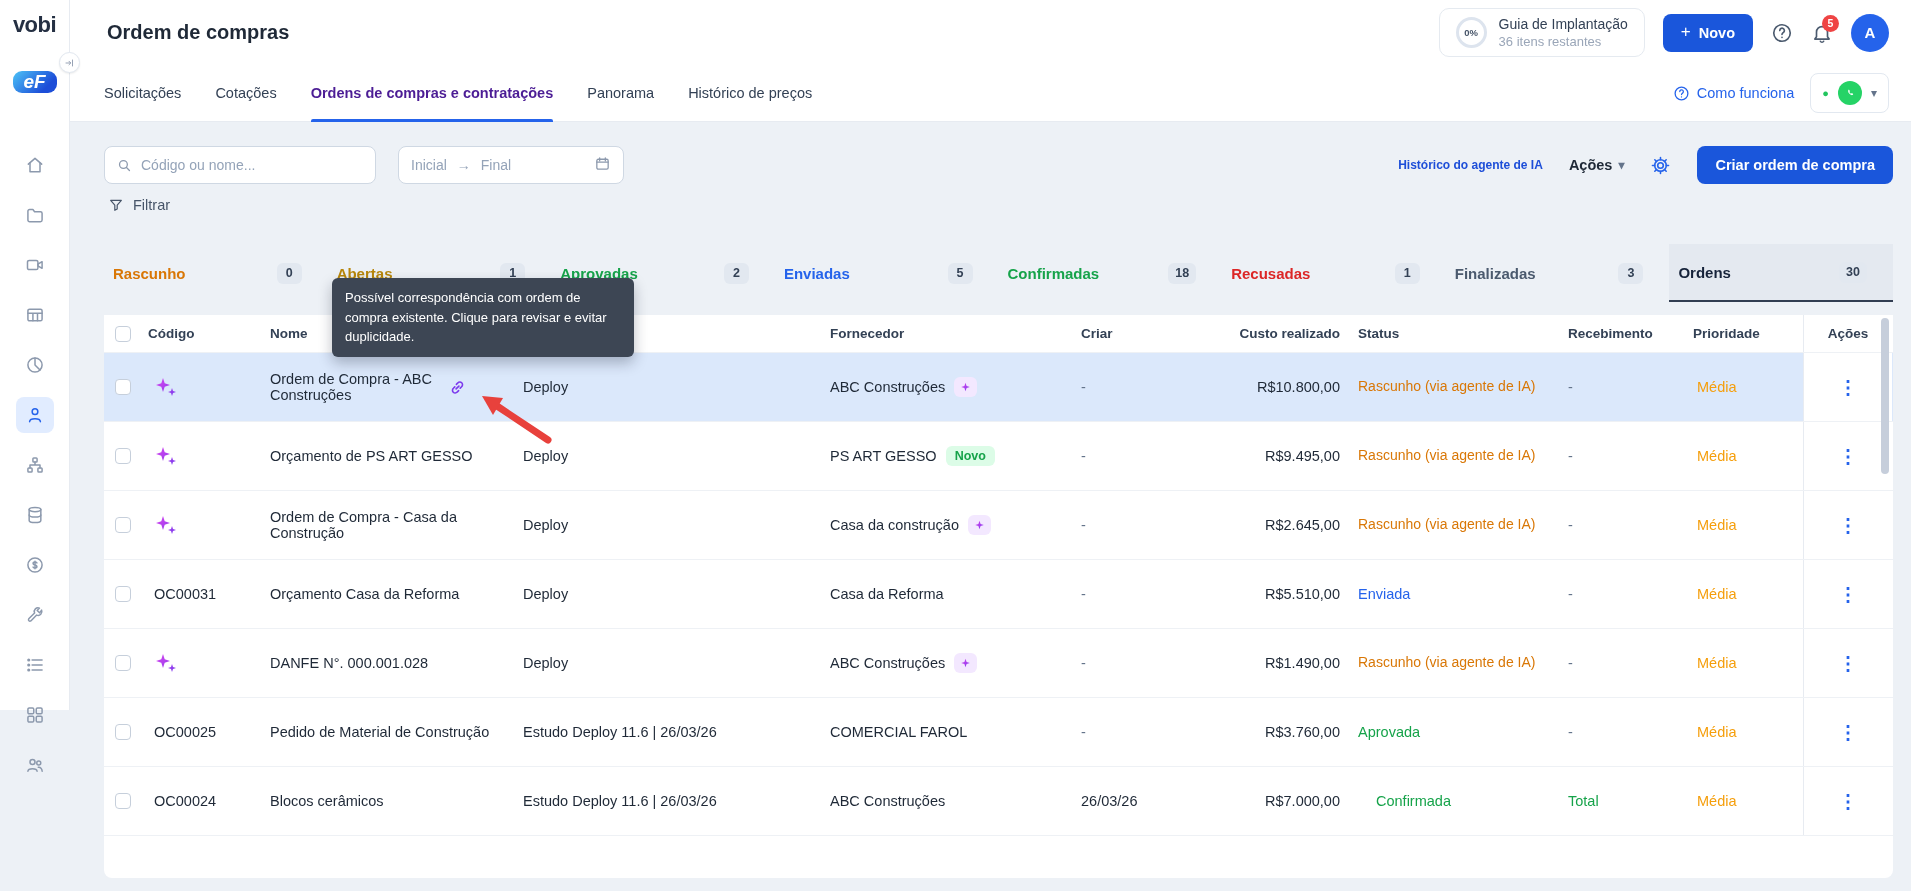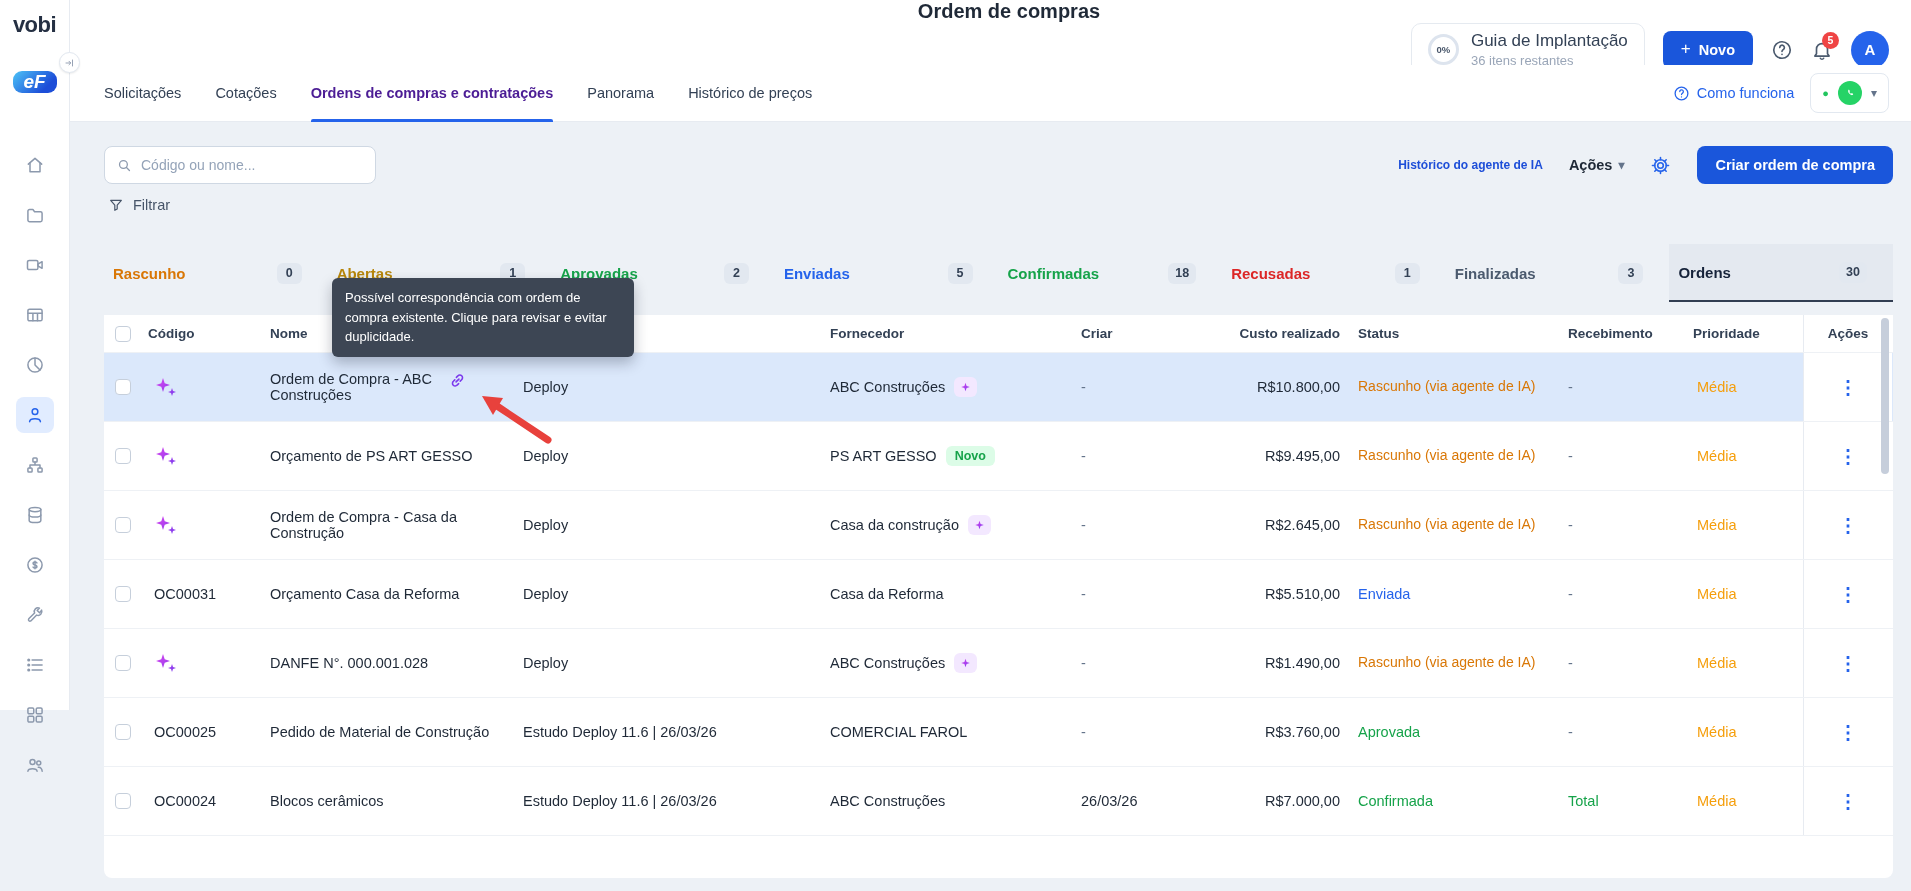--- a/index.html
+++ b/index.html
@@ -11,26 +11,26 @@
   .logo { margin-top:12px; font-weight:700; font-size:22px; color:#253043; letter-spacing:-0.5px; }
   .ws-logo { margin-top:33px; width:44px; height:44px; border-radius:9px; background:linear-gradient(135deg,#4cc3f7 0%,#1d4ed8 75%); color:#fff; font-style:italic; font-weight:700; font-size:19px; display:flex; align-items:center; justify-content:center; }
   .expand-chip { position:absolute; left:59px; top:52px; width:21px; height:21px; border-radius:50%; background:#fff; border:1px solid #e2e8f0; display:flex; align-items:center; justify-content:center; z-index:7; box-shadow:0 1px 2px rgba(0,0,0,.08); }
   .expand-chip svg { width:12px; height:12px; }
   .side-nav { margin-top:54px; display:flex; flex-direction:column; gap:14px; }
   .side-item { width:38px; height:36px; display:flex; align-items:center; justify-content:center; border-radius:8px; cursor:pointer; }
   .side-item svg { width:20px; height:20px; }
   .side-item.active { background:#e1ecff; }
   .side-item.active svg { stroke:#2563eb; }
   
-  .header { position:absolute; left:70px; top:0; width:1841px; height:65px; background:#fff; display:flex; align-items:center; z-index:4;flex-direction:column; }
+  .header { position:absolute; left:70px; top:0; width:1841px; height:65px; background:#fff; display:flex; align-items:center; z-index:4; }
   .page-title { margin-left:37px; font-size:20px; font-weight:700; color:#1f2937; }
   .header-right { margin-left:auto; display:flex; align-items:center; gap:18px; padding-right:22px; }
   .guide-widget { border:1px solid #e5eaf0; border-radius:10px; padding:7px 16px; display:flex; gap:12px; align-items:center; cursor:pointer; background:#fff; }
   .ring { width:31px; height:31px; border-radius:50%; border:3px solid #dde4ee; display:flex; align-items:center; justify-content:center; font-size:9.5px; color:#475569; font-weight:700; }
-  .guide-title { font-size:17px; color:#334155; }
+  .guide-title { font-size:14px; color:#334155; }
   .guide-sub { font-size:13px; color:#9aa6b8; margin-top:2px; }
   .btn-blue { background:#1a56db; color:#fff; border:none; border-radius:8px; height:38px; padding:0 18px; display:flex; align-items:center; gap:8px; font-size:14.5px; font-weight:600; cursor:pointer; font-family:inherit; }
   .plus-ic { font-size:17px; font-weight:400; margin-top:-1px; }
   .icon-btn { background:none; border:none; cursor:pointer; position:relative; display:flex; align-items:center; }
   .icon-btn svg { width:22px; height:22px; stroke:#4b5a6e; }
   .bell-badge { position:absolute; top:-7px; right:-6px; min-width:17px; height:17px; border-radius:9px; background:#ef4444; color:#fff; font-size:10.5px; font-weight:700; display:flex; align-items:center; justify-content:center; padding:0 4px; }
   .avatar { width:38px; height:38px; border-radius:50%; background:#2563eb; color:#fff; font-size:15px; font-weight:700; display:flex; align-items:center; justify-content:center; cursor:pointer; }
   
   .tabbar { position:absolute; left:70px; top:65px; width:1841px; height:57px; background:#fff; border-bottom:1px solid #e7ebf1; display:flex; align-items:center; padding-left:34px; z-index:4; }
   .tab { margin-right:34px; font-size:14.5px; color:#334155; height:100%; display:flex; align-items:center; position:relative; cursor:pointer; white-space:nowrap; }
@@ -68,31 +68,31 @@
   .c-confirmadas{color:#16a34a} .c-recusadas{color:#dc2626} .c-finalizadas{color:#4b5a6e} .c-todas{color:#16233a}
   
   .table-card { position:absolute; left:104px; top:315px; width:1789px; height:563px; background:#fff; border-radius:0 0 8px 8px; z-index:1; }
   .trow { display:grid; grid-template-columns:44px 122px 253px 307px 251px 130px 147px 210px 125px 110px 89px; align-items:center; border-bottom:1px solid #eef1f5; height:69px; font-size:14.5px; color:#1f2937; }
   .trow.thead { height:38px; font-size:13.5px; font-weight:700; color:#334155; }
   .trow.hl { background:#dbe8fb; }
   .cell { padding-right:14px; overflow:hidden; }
   .cb { width:16px; height:16px; border:1.5px solid #c6cfdb; border-radius:4px; background:#fff; margin-left:11px; cursor:pointer; display:block; }
   .cell.right { text-align:right; padding-right:18px; }
   .muted { color:#64748b; }
-  .name-wrap { display:flex; }
+  .name-wrap { display:flex; align-items:center; }
   .with-link .name-text { max-width:178px; }
   .link-ic { cursor:pointer; flex:none; display:flex; }
   .link-ic svg { width:19px; height:19px; stroke:#7c3aed; stroke-width:2; }
   .sparkle { width:24px; height:24px; display:block; margin-left:6px; }
   .supp-wrap { display:flex; align-items:center; gap:9px; }
   .ai-badge { width:23px; height:20px; border-radius:6px; background:#f3e8ff; display:flex; align-items:center; justify-content:center; }
   .ai-badge svg { width:13px; height:13px; }
   .novo-badge { background:#dcfce7; color:#16a34a; font-size:12.5px; font-weight:700; border-radius:6px; padding:3px 9px; }
   .st-draft { color:#d97706; font-size:14px; line-height:1.25; padding-right:26px; }
-  .st-sent { color:#2563eb; } .st-approved { color:#16a34a; } .st-confirmed { color:#16a34a; }
+  .st-sent { color:#2563eb; } .st-approved { color:#16a34a; } .st-confirmed { color:#16a34a;margin-left:18px; }
   .rc-green { color:#16a34a; }
   .prio { color:#f59e0b; padding-left:4px; }
   .cell.prio-h { white-space:nowrap; }
   .act-cell { border-left:1px solid #e7ebf1; background:#fff; height:100%; display:flex; align-items:center; justify-content:center; }
   .dots { color:#2563eb; font-size:19px; font-weight:700; cursor:pointer; line-height:1; }
   
   .tooltip { position:absolute; left:332px; top:278px; width:302px; background:#3d4654; color:#fff; font-size:13px; line-height:1.5; padding:10px 13px; border-radius:6px; box-shadow:0 6px 14px rgba(15,23,42,.28); z-index:20; }
   .cursor-arrow { position:absolute; left:468px; top:386px; width:92px; height:62px; z-index:21; pointer-events:none; }
   .vscroll { position:absolute; left:1881px; top:318px; width:8px; height:156px; background:#c6cedb; border-radius:4px; z-index:15; cursor:pointer; }
 </style>
@@ -265,20 +265,29 @@
 </div>
 
 <div class="toolbar">
   <div class="search-box">
     <svg class="ic" viewBox="0 0 24 24">
         <circle cx="10.5" cy="10.5" r="5.5"></circle>
         <path d="M14.8 14.8L19 19"></path>
       </svg>
     <input class="search-input" placeholder="Código ou nome..." style="">
   </div>
+  <div class="date-box">
+    <span>Inicial</span>
+    <span>→</span>
+    <span>Final</span>
+    <span class="cal"><svg class="ic" viewBox="0 0 24 24">
+          <rect x="4" y="6" width="16" height="14" rx="2"></rect>
+          <path d="M4 10h16M8 4v4M16 4v4"></path>
+        </svg></span>
+  </div>
   <div class="toolbar-right">
     <span class="link-blue">Histórico do agente de IA</span>
     <span class="actions-dd">
       <span>Ações</span>
       <span class="chev">▾</span>
     </span>
     <button class="icon-btn gear-btn">
       <svg class="ic" viewBox="0 0 24 24">
           <circle cx="12" cy="12" r="3.2"></circle>
           <circle cx="12" cy="12" r="6.6"></circle>

